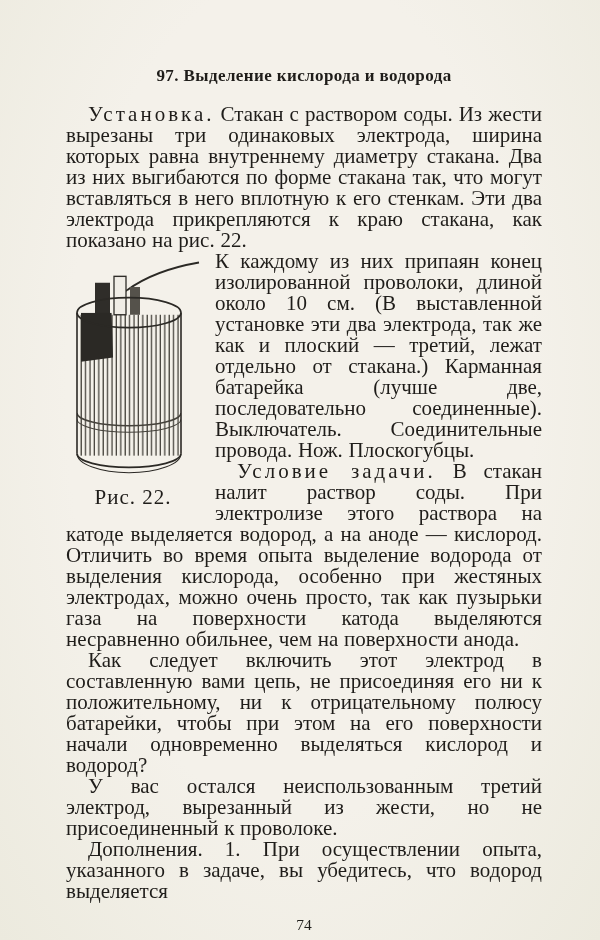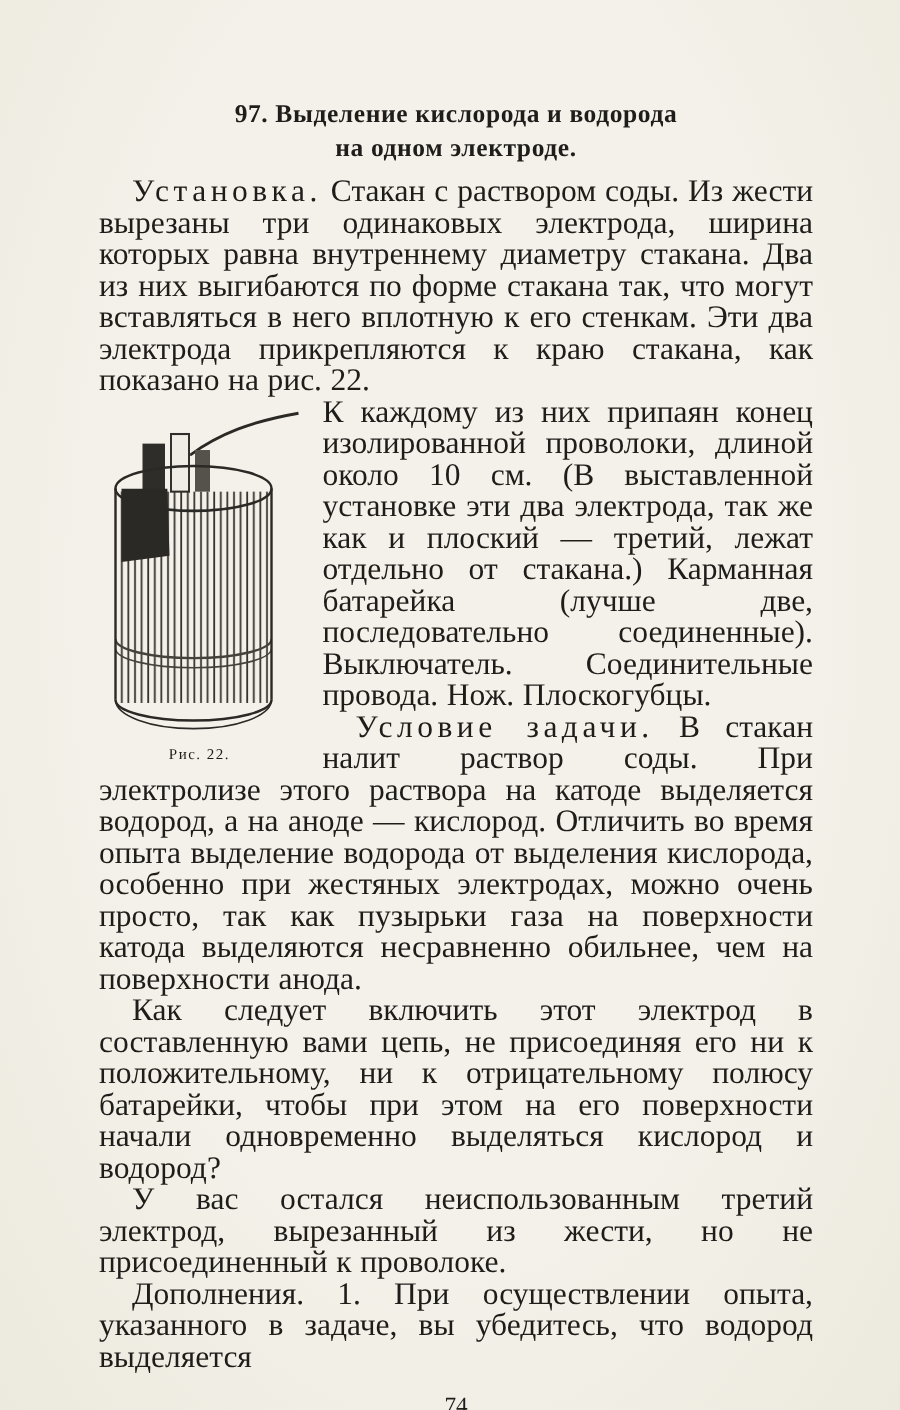--- a/index.html
+++ b/index.html
@@ -20,62 +20,61 @@
     box-sizing: border-box;
     padding: 64px 58px 0 66px;
     background: radial-gradient(ellipse at 50% 42%, #f4f1ea 55%, #eceade 100%);
   }
   .heading {
     text-align: center;
     font-weight: bold;
     font-size: 17px;
     line-height: 23px;
     letter-spacing: 0.4px;
-    margin-bottom: 7px;
+    margin-bottom: 17px;
   }
   p.para {
     margin: 0;
     font-size: 21px;
     line-height: 21px;
     text-align: justify;
     hyphens: auto;
     word-spacing: 0.5px;
   }
   .indent { text-indent: 22px; }
   .spaced { letter-spacing: 3px; }
   .italic-lead { }
   .figure {
     float: left;
     width: 134px;
     margin: 4px 15px 2px 0;
     text-align: center;
   }
   .figure svg { display: block; }
   .caption {
-    font-size: 10px;
+    font-size: 21px;
     margin-top: 8px;
     text-align: center;
     letter-spacing: 1px;
     text-indent: 0;
   }
   .pagenum {
     clear: both;
     font-size: 15.5px;
     margin-top: 14px;
     text-align: center;
   }
 </style>
 </head>
 <body>
 
 <div class="sheet">
 
   <div class="heading">
     <div>97. Выделение кислорода и водорода</div>
-    <div>на одном электроде.</div>
   </div>
 
   <p class="para indent"><span class="spaced">Установка.</span> <span>Стакан с раствором соды. Из жести вырезаны три одинаковых электрода, ширина которых равна внутреннему диаметру стакана. Два из них выгибаются по форме стакана так, что могут вставляться в него вплотную к его стенкам. Эти два электрода прикрепляются к краю стакана, как показано на рис. 22.</span></p>
 
   <div class="figure">
     <svg width="134" height="222" viewBox="0 0 134 208" preserveAspectRatio="none">
       <defs>
         <pattern id="hatch" width="4.4" height="10" patternUnits="userSpaceOnUse">
           <line x1="2" y1="0" x2="2" y2="10" stroke="#37342e" stroke-width="1.2"></line>
         </pattern>

